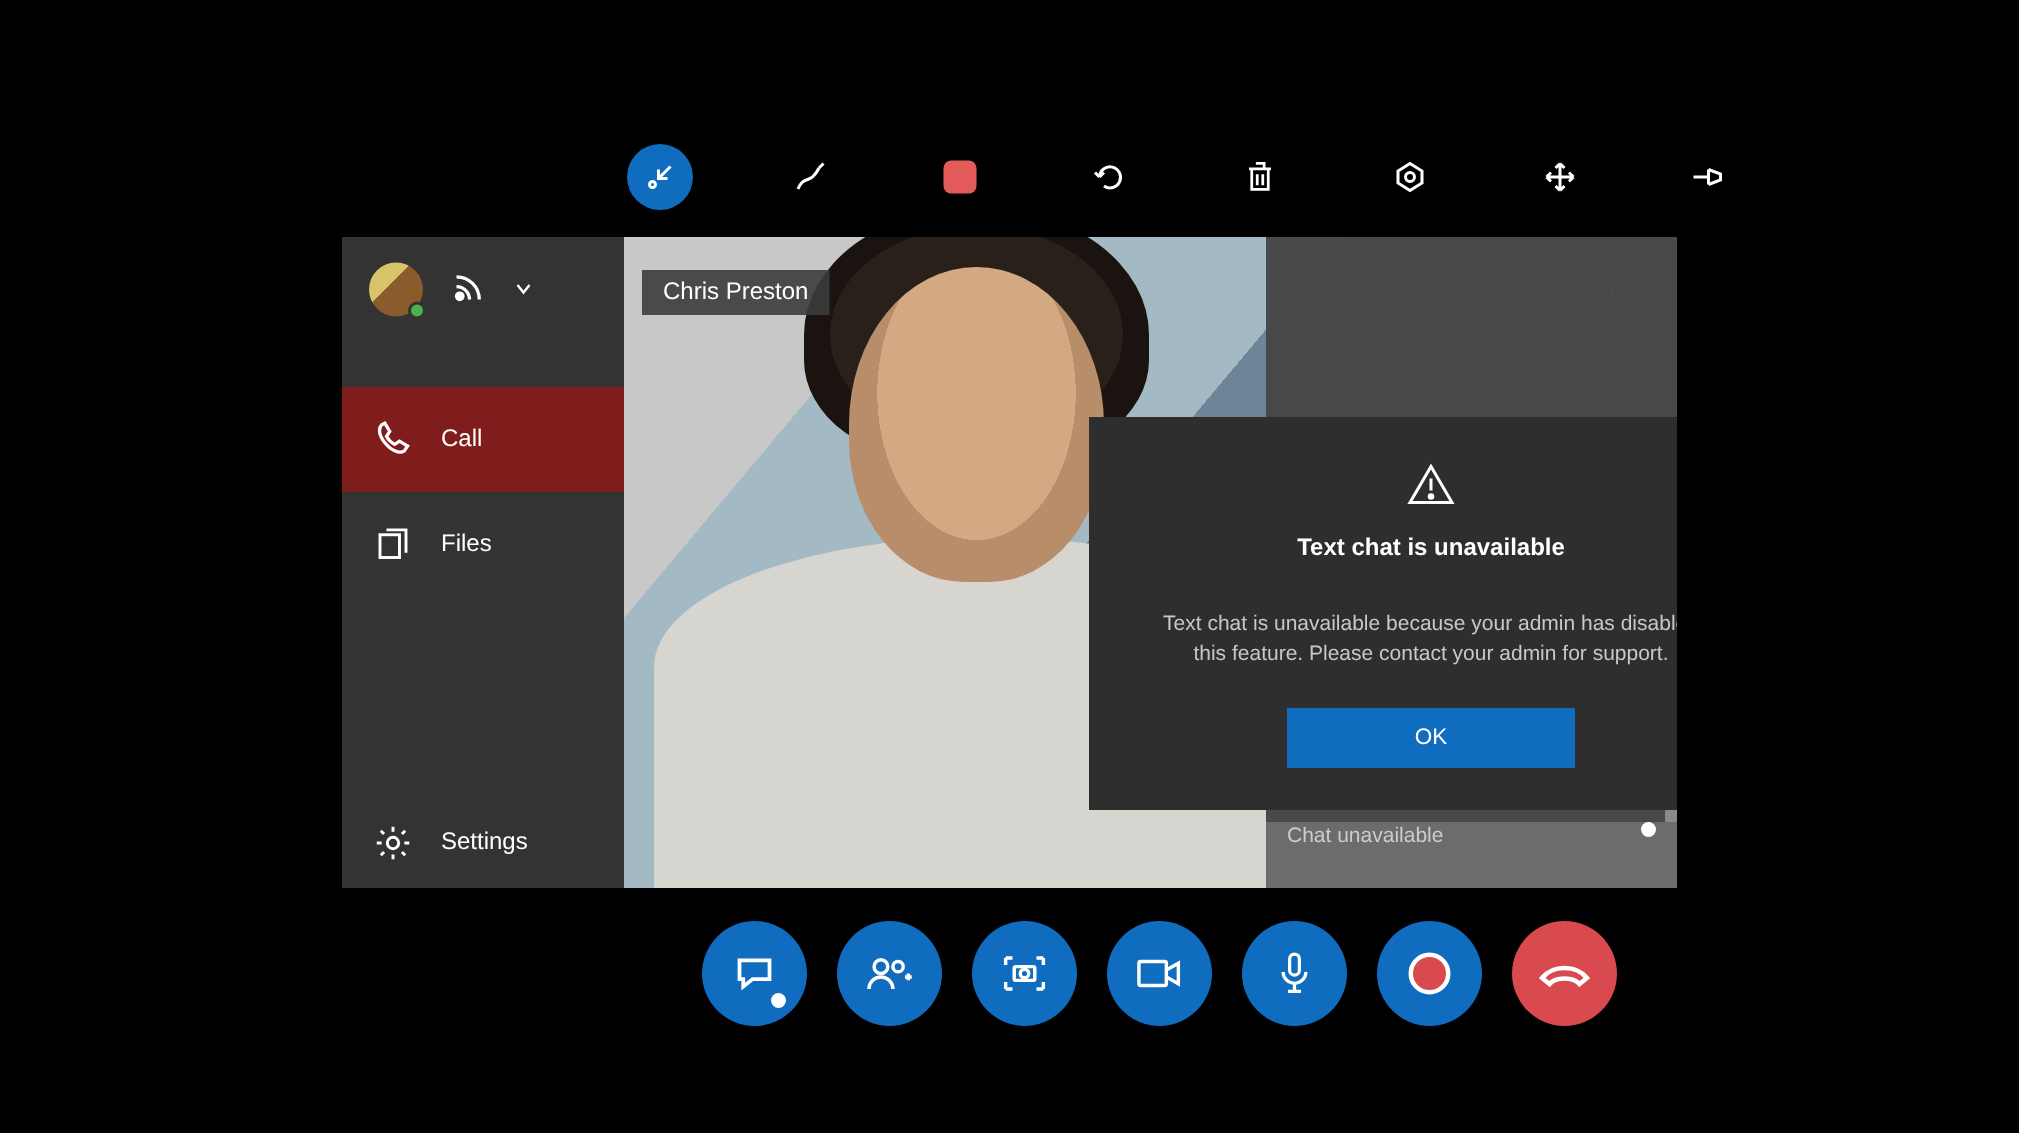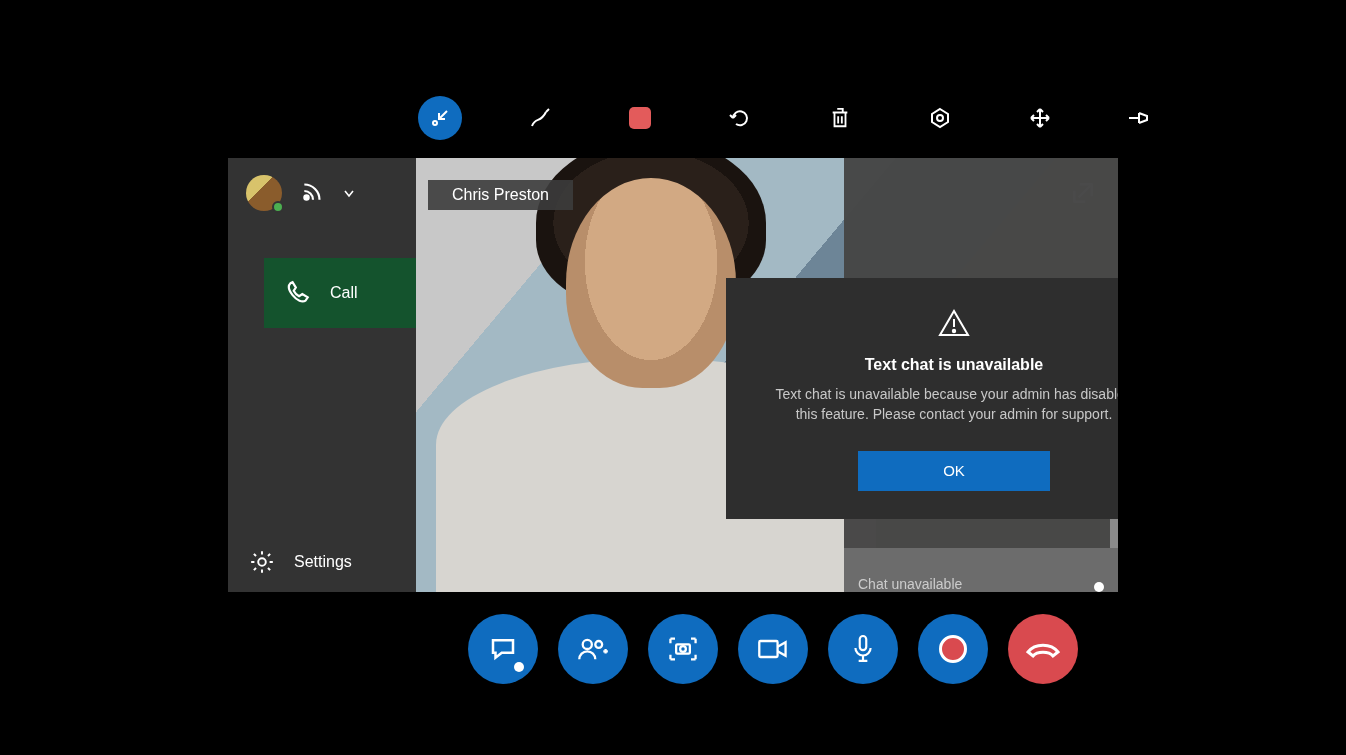--- a/index.html
+++ b/index.html
@@ -54,21 +54,21 @@
   .sidebar-item {
     height: 70px;
     display: flex;
     align-items: center;
     padding-left: 20px;
     gap: 18px;
     color: #fff;
     font-size: 16px;
     cursor: pointer;
   }
-  .sidebar-item.active { background: #14532d; margin-left: 36px; }
+  .sidebar-item.active { background: #7f1d1d; }
   .sidebar-item .icon { width: 28px; height: 28px; display:flex; align-items:center; justify-content:center; }
   .sidebar-item .icon svg { stroke: #fff; fill: none; }
   .sidebar .spacer { flex: 1; }
   .sidebar-bottom .sidebar-item { height: 60px; align-items: center; }
 
   
   .main {
     flex: 1;
     position: relative;
     background: #555;
@@ -103,21 +103,21 @@
     width: 440px; height: 260px;
     background: #d7d5d0;
     border-radius: 60% 60% 0 0 / 40% 40% 0 0;
   }
   .name-tag {
     position: absolute;
     top: 22px; left: 12px;
     background: rgba(60,60,60,0.9);
     color: #fff;
     font-size: 16px;
-    padding: 6px 24px;
+    padding: 6px 14px;
   }
   .popout {
     position: absolute;
     top: 22px; right: 20px;
     width: 28px; height: 28px;
   }
   .popout svg { stroke: #fff; }
 
   
   .chat-panel {
@@ -139,21 +139,21 @@
     color: #fff;
     padding: 10px 14px;
     font-size: 14px;
     border-radius: 2px;
   }
   .chat-bubble .time { font-size: 11px; opacity: 0.85; text-align:right; }
   .chat-input-row {
     height: 44px;
     background: #6c6c6c;
     display: flex;
-    align-items: flex-end;
+    align-items: flex-start;
     padding: 0 14px;
     color: #cccccc;
     font-size: 14px;
     gap: 10px;
   }
   .chat-input-row .dot {
     width: 10px; height:10px; border-radius:50%; background:#fff; margin-left:auto;
   }
   .chat-panel .scrollbar {
     width: 8px; background:#8a8a8a; position:absolute; right:0; bottom:44px; height:110px;
@@ -165,21 +165,21 @@
     left: 310px; top: 120px;
     width: 456px;
     background: #2e2e2e;
     padding: 30px 40px 28px;
     text-align: center;
     color: #fff;
     z-index: 20;
   }
   .modal .warn { margin-bottom: 14px; }
   .modal .warn svg { width: 32px; height: 30px; }
-  .modal h3 { font-size: 16px; font-weight: 600; margin-bottom: 10px; }
+  .modal h3 { font-size: 16px; font-weight: 600; margin-bottom: 30px; }
   .modal p { font-size: 14px; color: #c8c8c8; line-height: 1.45; margin-bottom: 26px; }
   .modal button {
     width: 192px; height: 40px;
     background: #0f6cbf;
     border: none; color: #fff; font-size: 15px; cursor:pointer;
   }
 
   
   .top-toolbar {
     position: absolute;
@@ -301,20 +301,29 @@
 
     <div class="sidebar-list">
       <div class="sidebar-item active">
         <span class="icon">
           <svg width="26" height="26" viewBox="0 0 24 24" stroke-width="2">
               <path d="M5 3 C 3 5, 3 9, 7 14 C 11 19, 16 21, 19 19 L21 16 L16 13 L13 15 C 11 14, 9 12, 8 10 L10 7 L7 2 Z"></path>
             </svg>
         </span>
         <span>Call</span>
       </div>
+      <div class="sidebar-item">
+        <span class="icon">
+          <svg width="26" height="26" viewBox="0 0 24 24" stroke-width="1.8">
+              <rect x="4" y="6" width="12" height="14"></rect>
+              <path d="M8 3 h12 v14"></path>
+            </svg>
+        </span>
+        <span>Files</span>
+      </div>
     </div>
 
     <div class="spacer"></div>
 
     <div class="sidebar-bottom">
       <div class="sidebar-item">
         <span class="icon">
           <svg width="26" height="26" viewBox="0 0 24 24" stroke-width="1.8">
               <circle cx="12" cy="12" r="3.5"></circle>
               <path d="M12 2 v3 M12 19 v3 M2 12 h3 M19 12 h3 M4.5 4.5 l2 2 M17.5 17.5 l2 2 M19.5 4.5 l-2 2 M4.5 19.5 l2 -2"></path>

